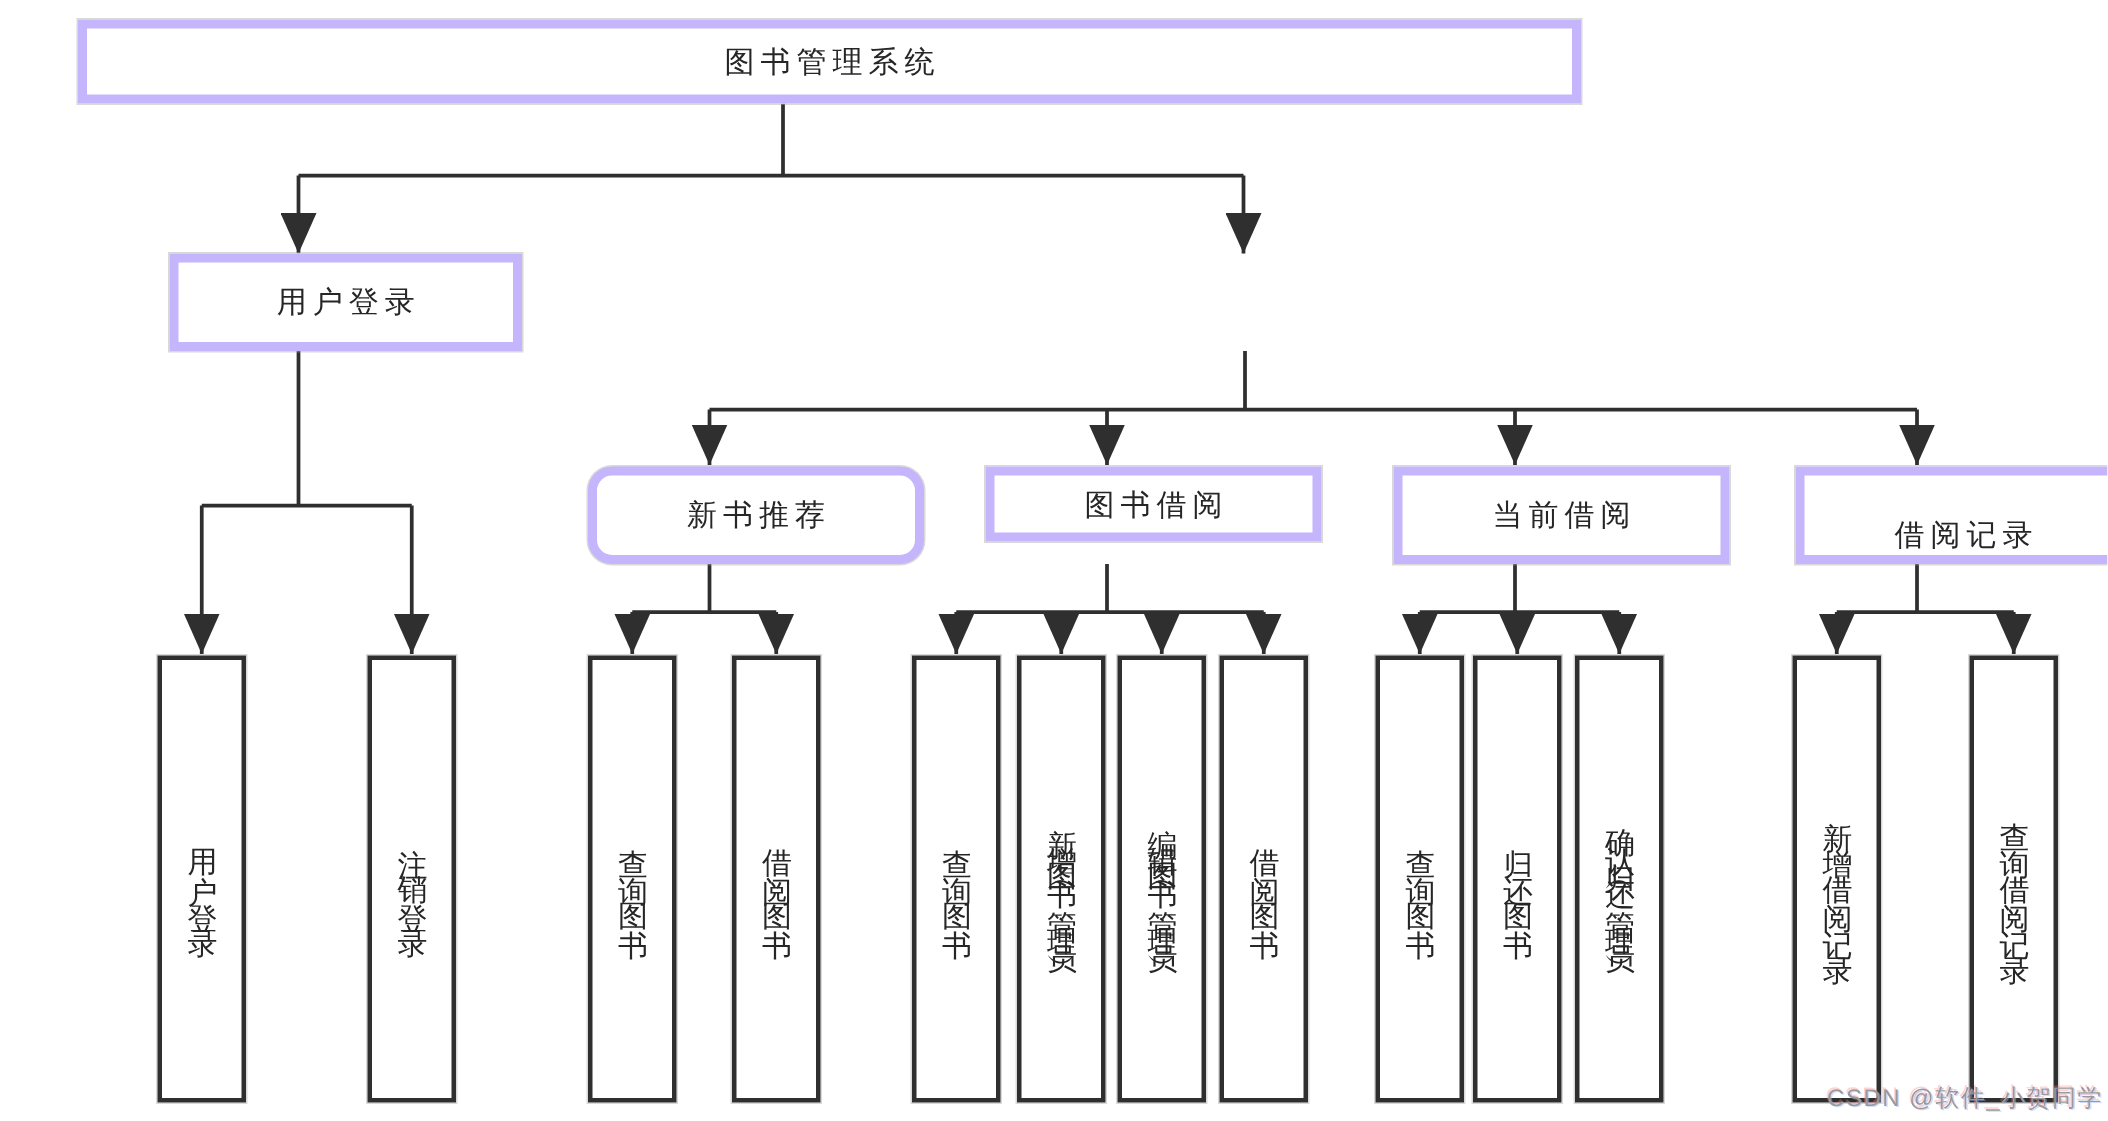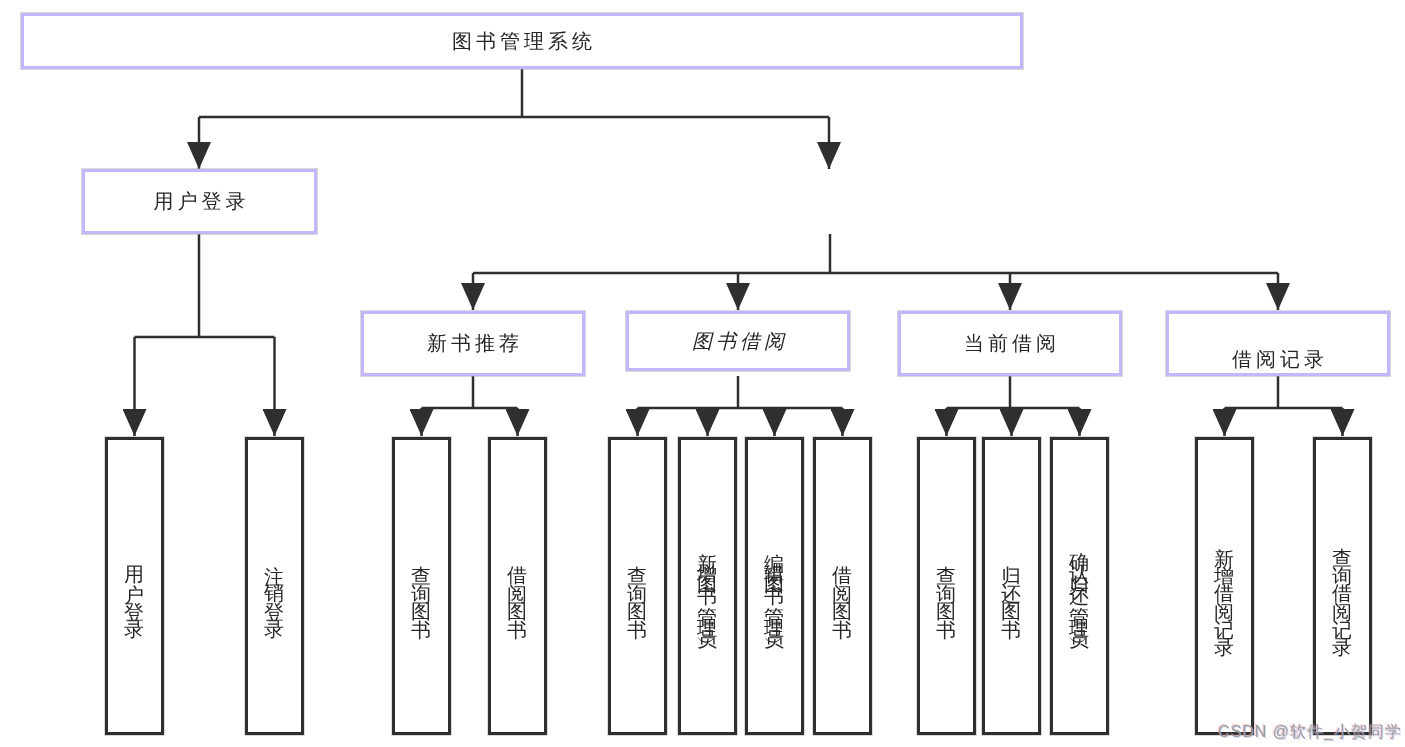--- a/index.html
+++ b/index.html
@@ -7,29 +7,30 @@
     position:relative;
     width:1405px;height:747px;
     background:#ffffff;
     font-family:"Liberation Sans", sans-serif;
     overflow:hidden;
   }
   svg.wires{position:absolute;left:0;top:0;width:1405px;height:747px;}
   .box{
     position:absolute;
     background:#ffffff;
-    border:3px solid #c4b5fd;
+    border:6px solid #c4b5fd;
     box-shadow:0 0 0 1px rgba(170,170,170,.45);
     display:flex;align-items:center;justify-content:center;
     box-sizing:border-box;
     color:#262626;
     font-size:20px;
     letter-spacing:4px;
     text-indent:4px;
     white-space:nowrap;
+    margin-left:31px;
   }
   .vbox{
     position:absolute;
     background:#ffffff;
     border:3px solid #2f2f2f;
     box-shadow:0 0 0 1px rgba(170,170,170,.45);
     display:flex;align-items:center;justify-content:center;
     box-sizing:border-box;
     color:#262626;
   }
@@ -108,24 +109,24 @@
   </svg>
 
   <div class="box" style="left:21px;top:13px;width:1002px;height:56px;">
     <span>图书管理系统</span>
   </div>
 
   <div class="box" style="left:82px;top:169px;width:235px;height:65px;">
     <span>用户登录</span>
   </div>
 
-  <div class="box" style="left:361px;top:311px;width:224px;height:65px;">
+  <div class="box" style="left:361px;top:311px;width:224px;height:65px;border-radius:16px;">
     <span>新书推荐</span>
   </div>
-  <div class="box" style="left:626px;top:311px;width:224px;height:60px;font-style:italic;">
+  <div class="box" style="left:626px;top:311px;width:224px;height:50px;">
     <span>图书借阅</span>
   </div>
   <div class="box" style="left:898px;top:311px;width:224px;height:65px;justify-content:center;">
     <span>当前借阅</span>
   </div>
   <div class="box" style="left:1166px;top:311px;width:224px;height:65px;align-items:flex-end;">
     <span>借阅记录</span>
   </div>
 
   <div class="vbox" style="left:105px;top:437px;width:59px;height:298px;">

